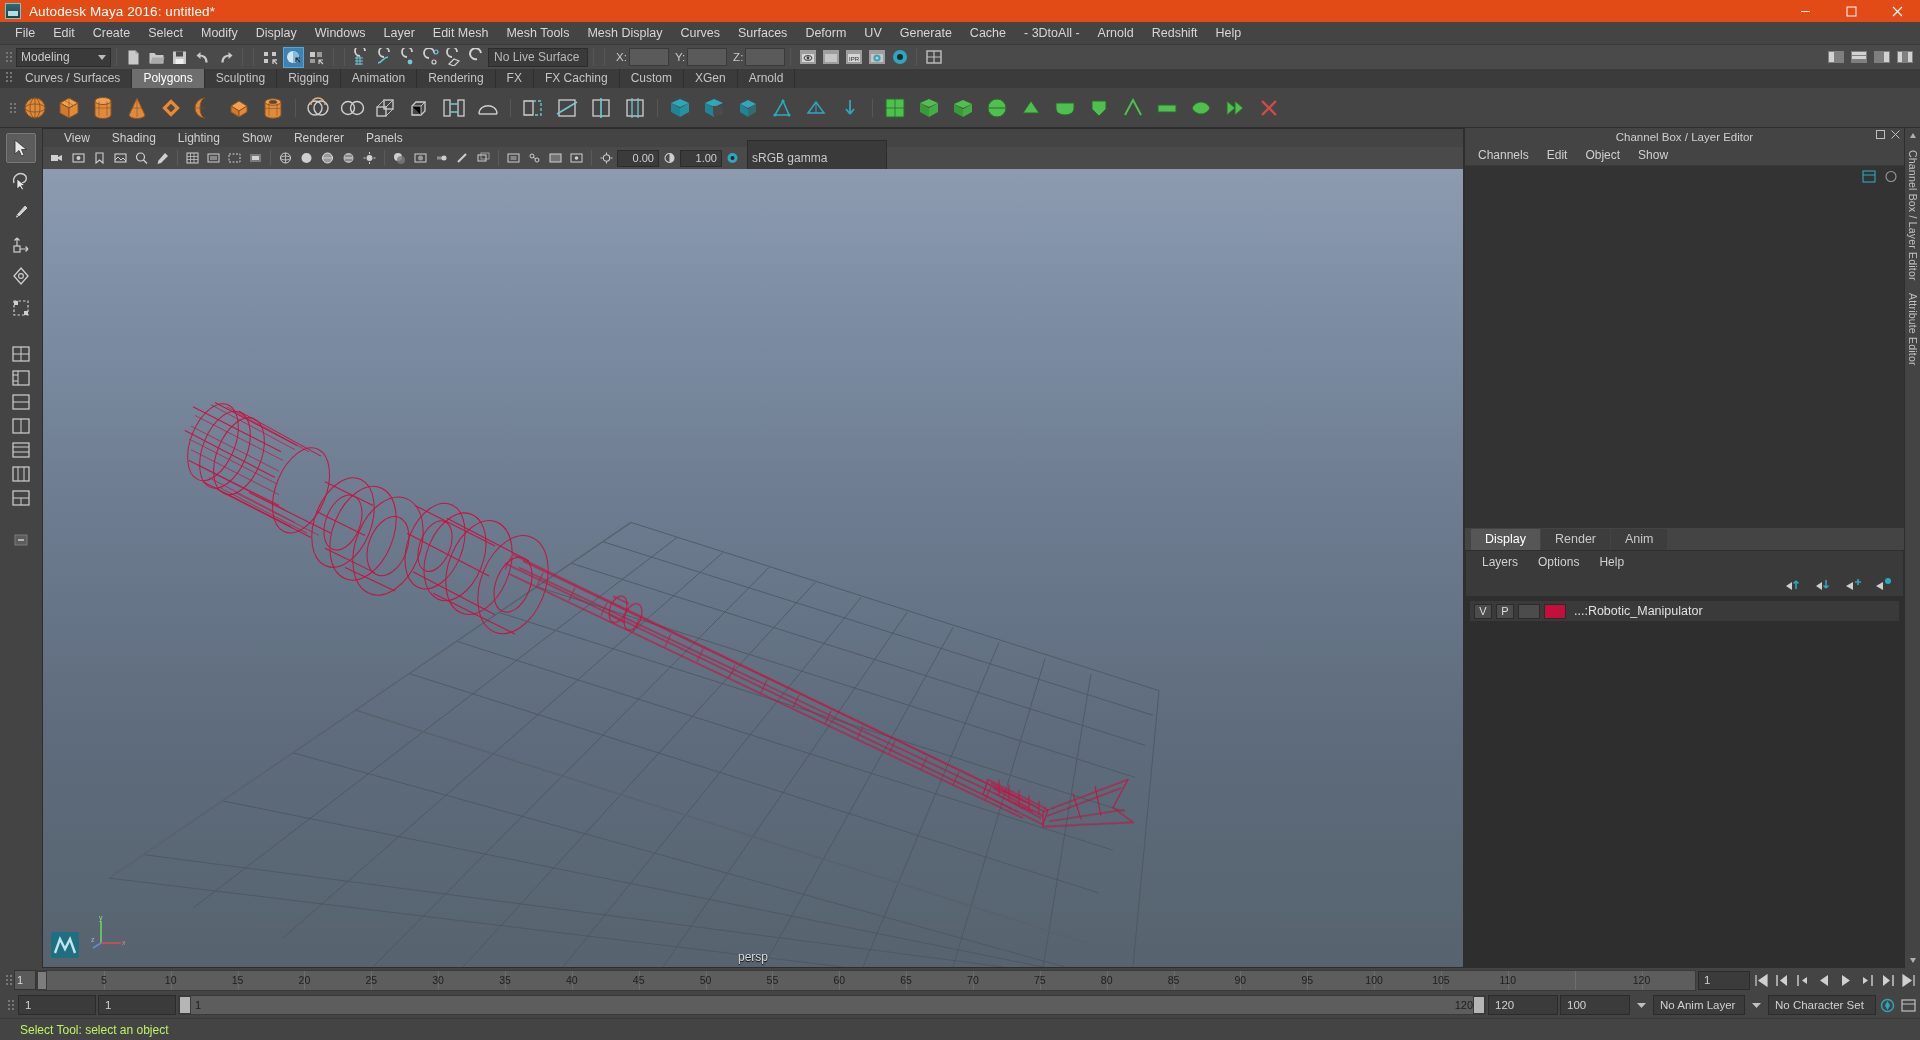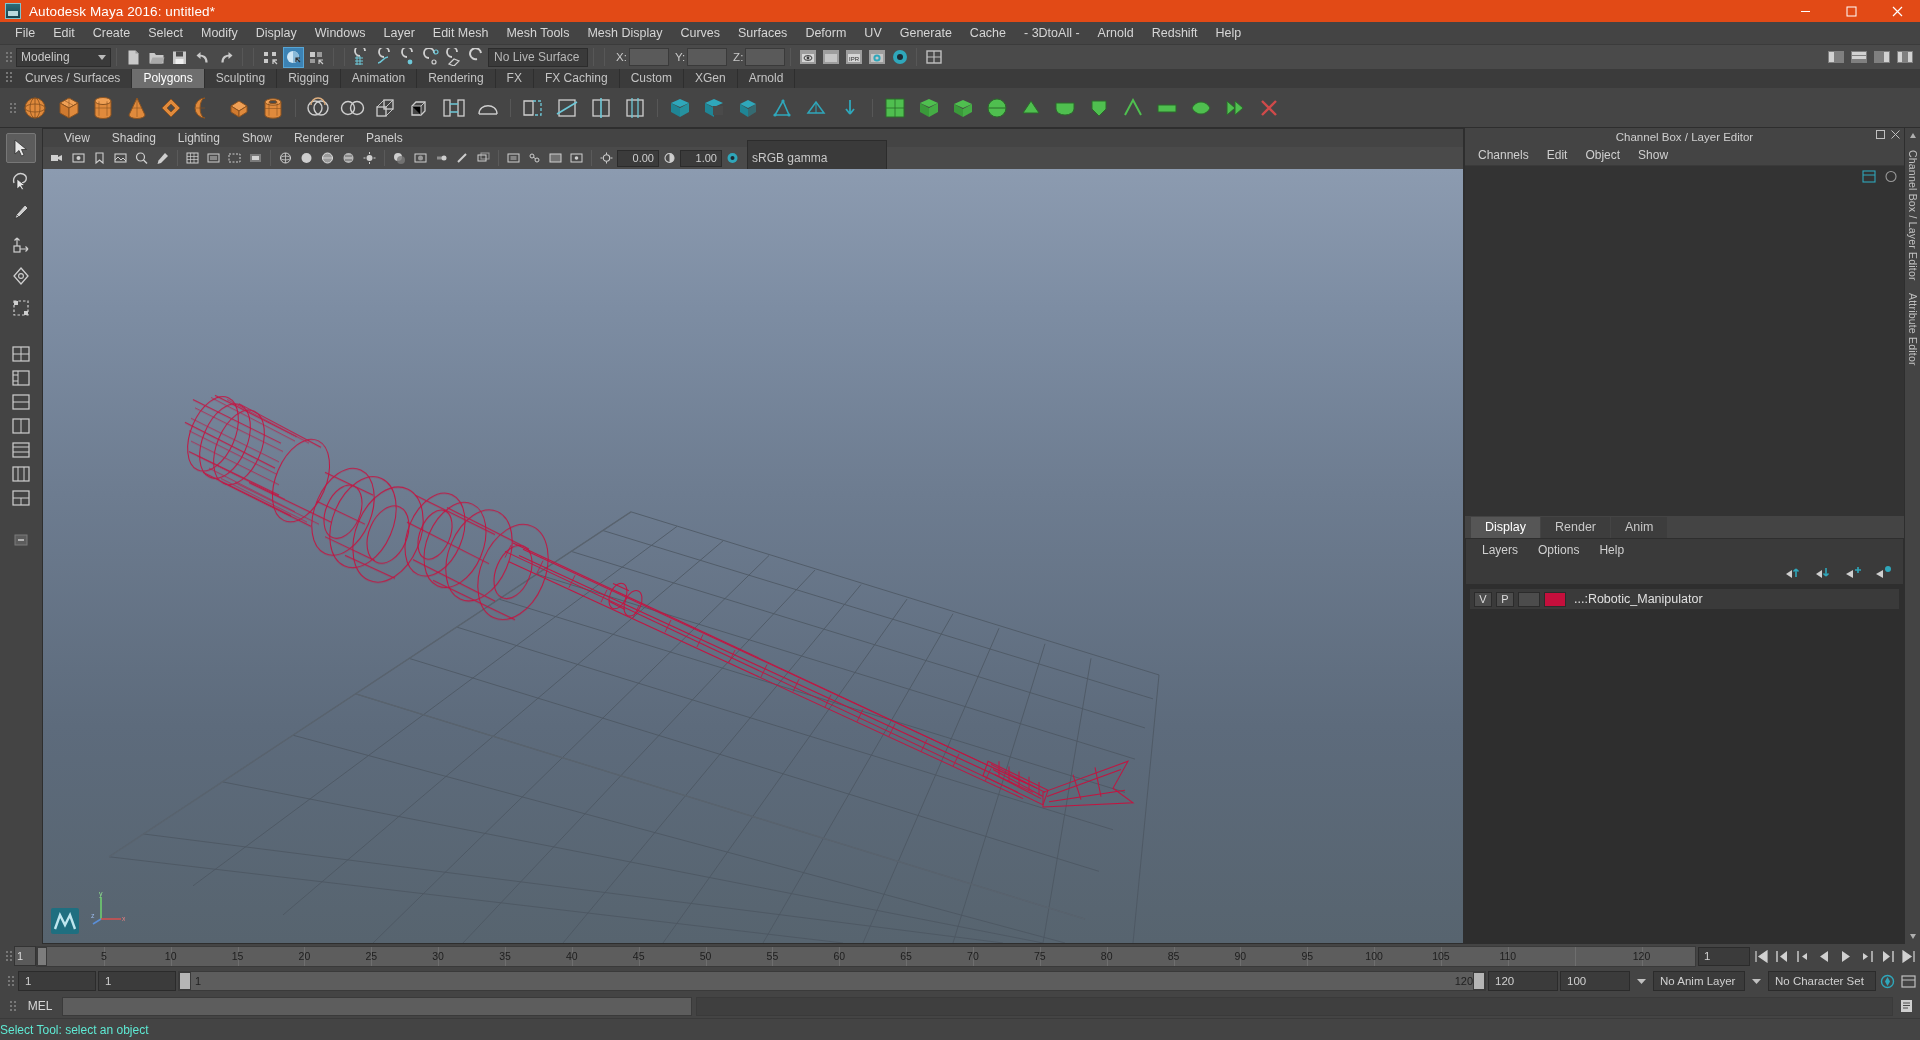--- a/index.html
+++ b/index.html
@@ -122,21 +122,21 @@
 
   .rangebar { flex:0 0 26px; height:26px; display:flex; align-items:center; background:#444; gap:2px; padding:0 2px;}
   .rb-field { height:20px; background:#3b3b3b; border:1px solid #2b2b2b; color:#d0d0d0; font-size:11.5px; display:flex; align-items:center; padding-left:6px; }
   .rb-range { flex:1; height:20px; background:#5d5d5d; border:1px solid #3a3a3a; position:relative; display:flex; align-items:center; }
   .rb-handle { width:12px; height:18px; background:#b5b5b5; border:1px solid #3a3a3a; }
   .rb-inner-label{ font-size:11px; color:#1f1f1f; padding-left:4px;}
 
   .melbar { flex:0 0 24px; height:24px; display:flex; align-items:center; background:#444; gap:4px; padding:0 4px;}
   .mel-label { font-size:12px; color:#d6d6d6; width:36px; text-align:center;}
   .mel-input { height:19px; background:#5d5d5d; border:1px solid #3a3a3a; }
-  .statusline { flex:0 0 22px; height:22px; background:#444; display:flex; align-items:center; font-size:12px; color:#5eead4; border-top:1px solid #3a3a3a;}
+  .statusline { flex:0 0 22px; height:22px; background:#444; display:flex; align-items:center; padding-left:20px; font-size:12px; color:#bef264; border-top:1px solid #3a3a3a;}
 
   svg.i { display:block; }
 </style>
 </head>
 <body>
 
 <div class="app">
 
   <div class="titlebar">
     <div class="title-logo">
@@ -1101,20 +1101,21 @@
           </svg>
         </div>
 
         <div class="maya-badge">
           <svg width="32" height="32" viewBox="0 0 32 32">
             <rect x="2" y="3" width="28" height="26" rx="2" fill="#1f6f80"></rect>
             <path d="M6 24 L11 10 L16 20 L21 10 L26 24" stroke="#bfe6ee" stroke-width="2.4" fill="none"></path>
           </svg>
         </div>
 
+        <div class="persp-label">persp</div>
       </div>
     </div>
 
     <div class="rightpanel">
       <div class="rp-title">
         <span>Channel Box / Layer Editor</span>
         <span class="rp-close">
           <svg class="i" width="9" height="9" viewBox="0 0 9 9">
               <rect x="0.5" y="0.5" width="8" height="8" fill="none" stroke="#c0c0c0"></rect>
             </svg>
@@ -1344,34 +1345,18 @@
         </svg>
       </div>
     <div class="playbtn">
         <svg class="i" width="17" height="15" viewBox="0 0 17 15">
           <rect x="2" y="2" width="13" height="11" fill="none" stroke="#c0c0c0" stroke-width="1.2"></rect>
           <path d="M2 6 h13" stroke="#c0c0c0"></path>
         </svg>
       </div>
   </div>
 
-  <div class="melbar">
-    <div class="grip">
-        <i></i>
-        <i></i>
-        <i></i>
-      </div>
-    <div class="mel-label">MEL</div>
-    <div class="mel-input" style="width:630px"></div>
-    <div class="mel-input" style="flex:1;background:#3f3f3f;"></div>
-    <div class="playbtn">
-      <svg class="i" width="15" height="14" viewBox="0 0 15 14">
-          <rect x="2" y="1" width="11" height="12" fill="#cfcfcf"></rect>
-          <path d="M4 4 h7 M4 6.5 h7 M4 9 h5" stroke="#4a4a4a" stroke-width="1"></path>
-        </svg>
-    </div>
-  </div>
 
   <div class="statusline">
     <span>Select Tool: select an object</span>
   </div>
 
 </div>
 
 </body></html>

